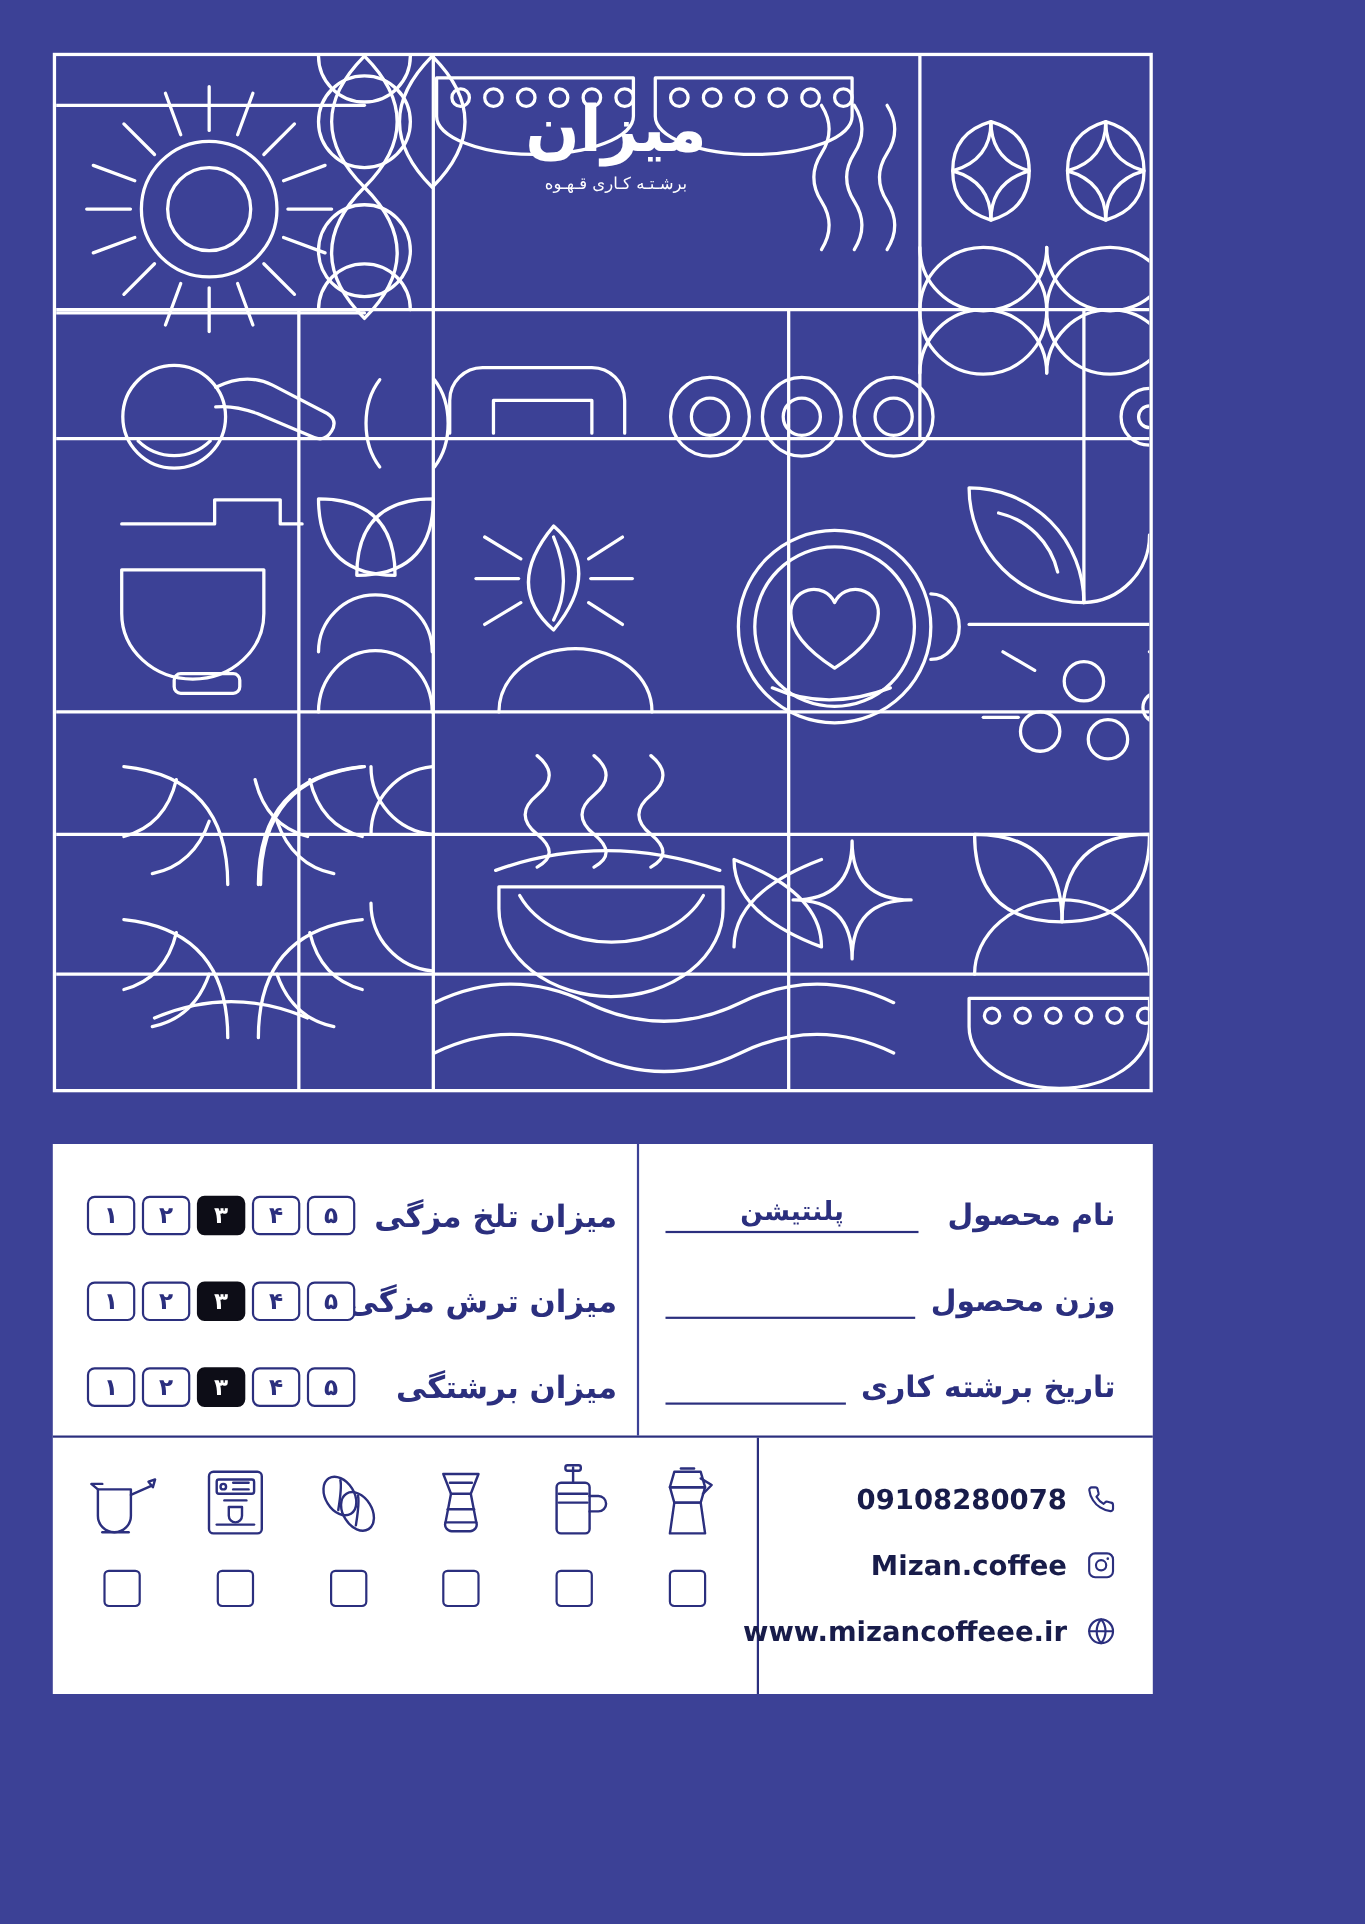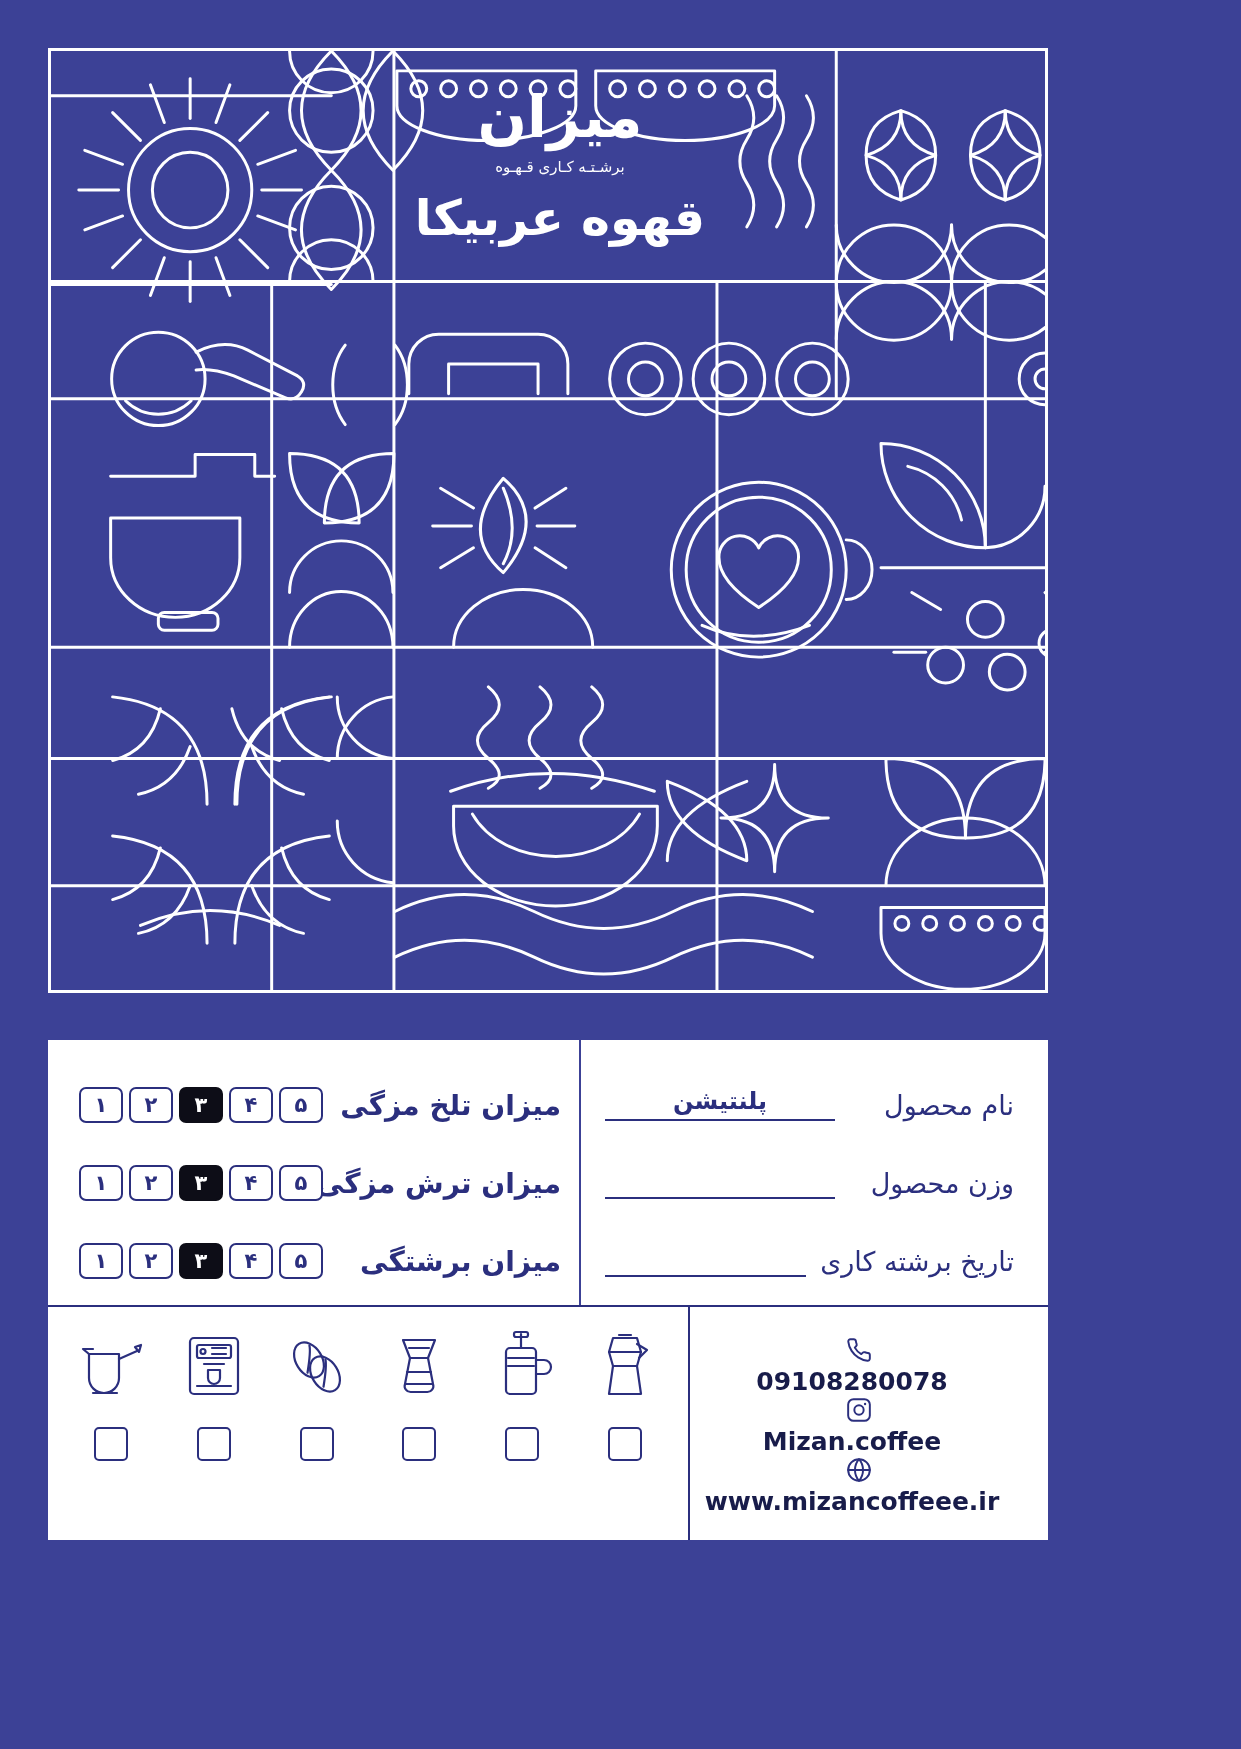--- a/index.html
+++ b/index.html
@@ -66,21 +66,21 @@
     flex:1;
     padding:26px 18px 0 28px;
     box-sizing:border-box;
   }
 
   .field-row{
     display:flex;flex-direction:row;align-items:center;
     height:78px;
   }
   .field-label{
-    font-size:27px;color:#2b2f7e;font-weight:normal;
+    font-size:27px;color:#2b2f7e;font-weight:bold;
     white-space:nowrap;
     min-width:165px;
     text-align:right;
   }
   .field-line{
     flex:1;
     margin-right:14px;margin-left:4px;
     border-bottom:2px solid #2b2f7e;
     height:30px;
     position:relative;
@@ -133,21 +133,21 @@
     position:absolute;top:267px;left:0;right:0;bottom:0;
     display:flex;flex-direction:row;
   }
   .contact-col{
     width:360px;
     padding:26px 30px 0 10px;
     box-sizing:border-box;
     border-left:2px solid #2b2f7e;
   }
   .contact-row{
-    display:flex;flex-direction:column;align-items:center;
+    display:flex;align-items:center;
     height:60px;
   }
   .contact-icon{
     width:34px;height:34px;flex:0 0 34px;
     display:flex;align-items:center;justify-content:center;
     color:#2b2f7e;
   }
   .contact-text{
     font-size:25px;color:#181c4a;font-weight:bold;
     margin-right:14px;
@@ -425,21 +425,20 @@
             <circle cx="996" cy="878" r="7"></circle>
           <circle cx="1024" cy="878" r="7"></circle>
         </g>
       </g>
     </svg>
   </div>
 
   <div class="brand">
     <div class="brand-logo">میزان</div>
     <div class="brand-sub">برشـتـه کـاری قـهـوه</div>
-    <div class="brand-title">قهوه عربیکا</div>
   </div>
 
   <div class="info-card">
 
     <div class="info-top">
 
       <div class="fields-col">
 
         <div class="field-row">
           <div class="field-label">نام محصول</div>

